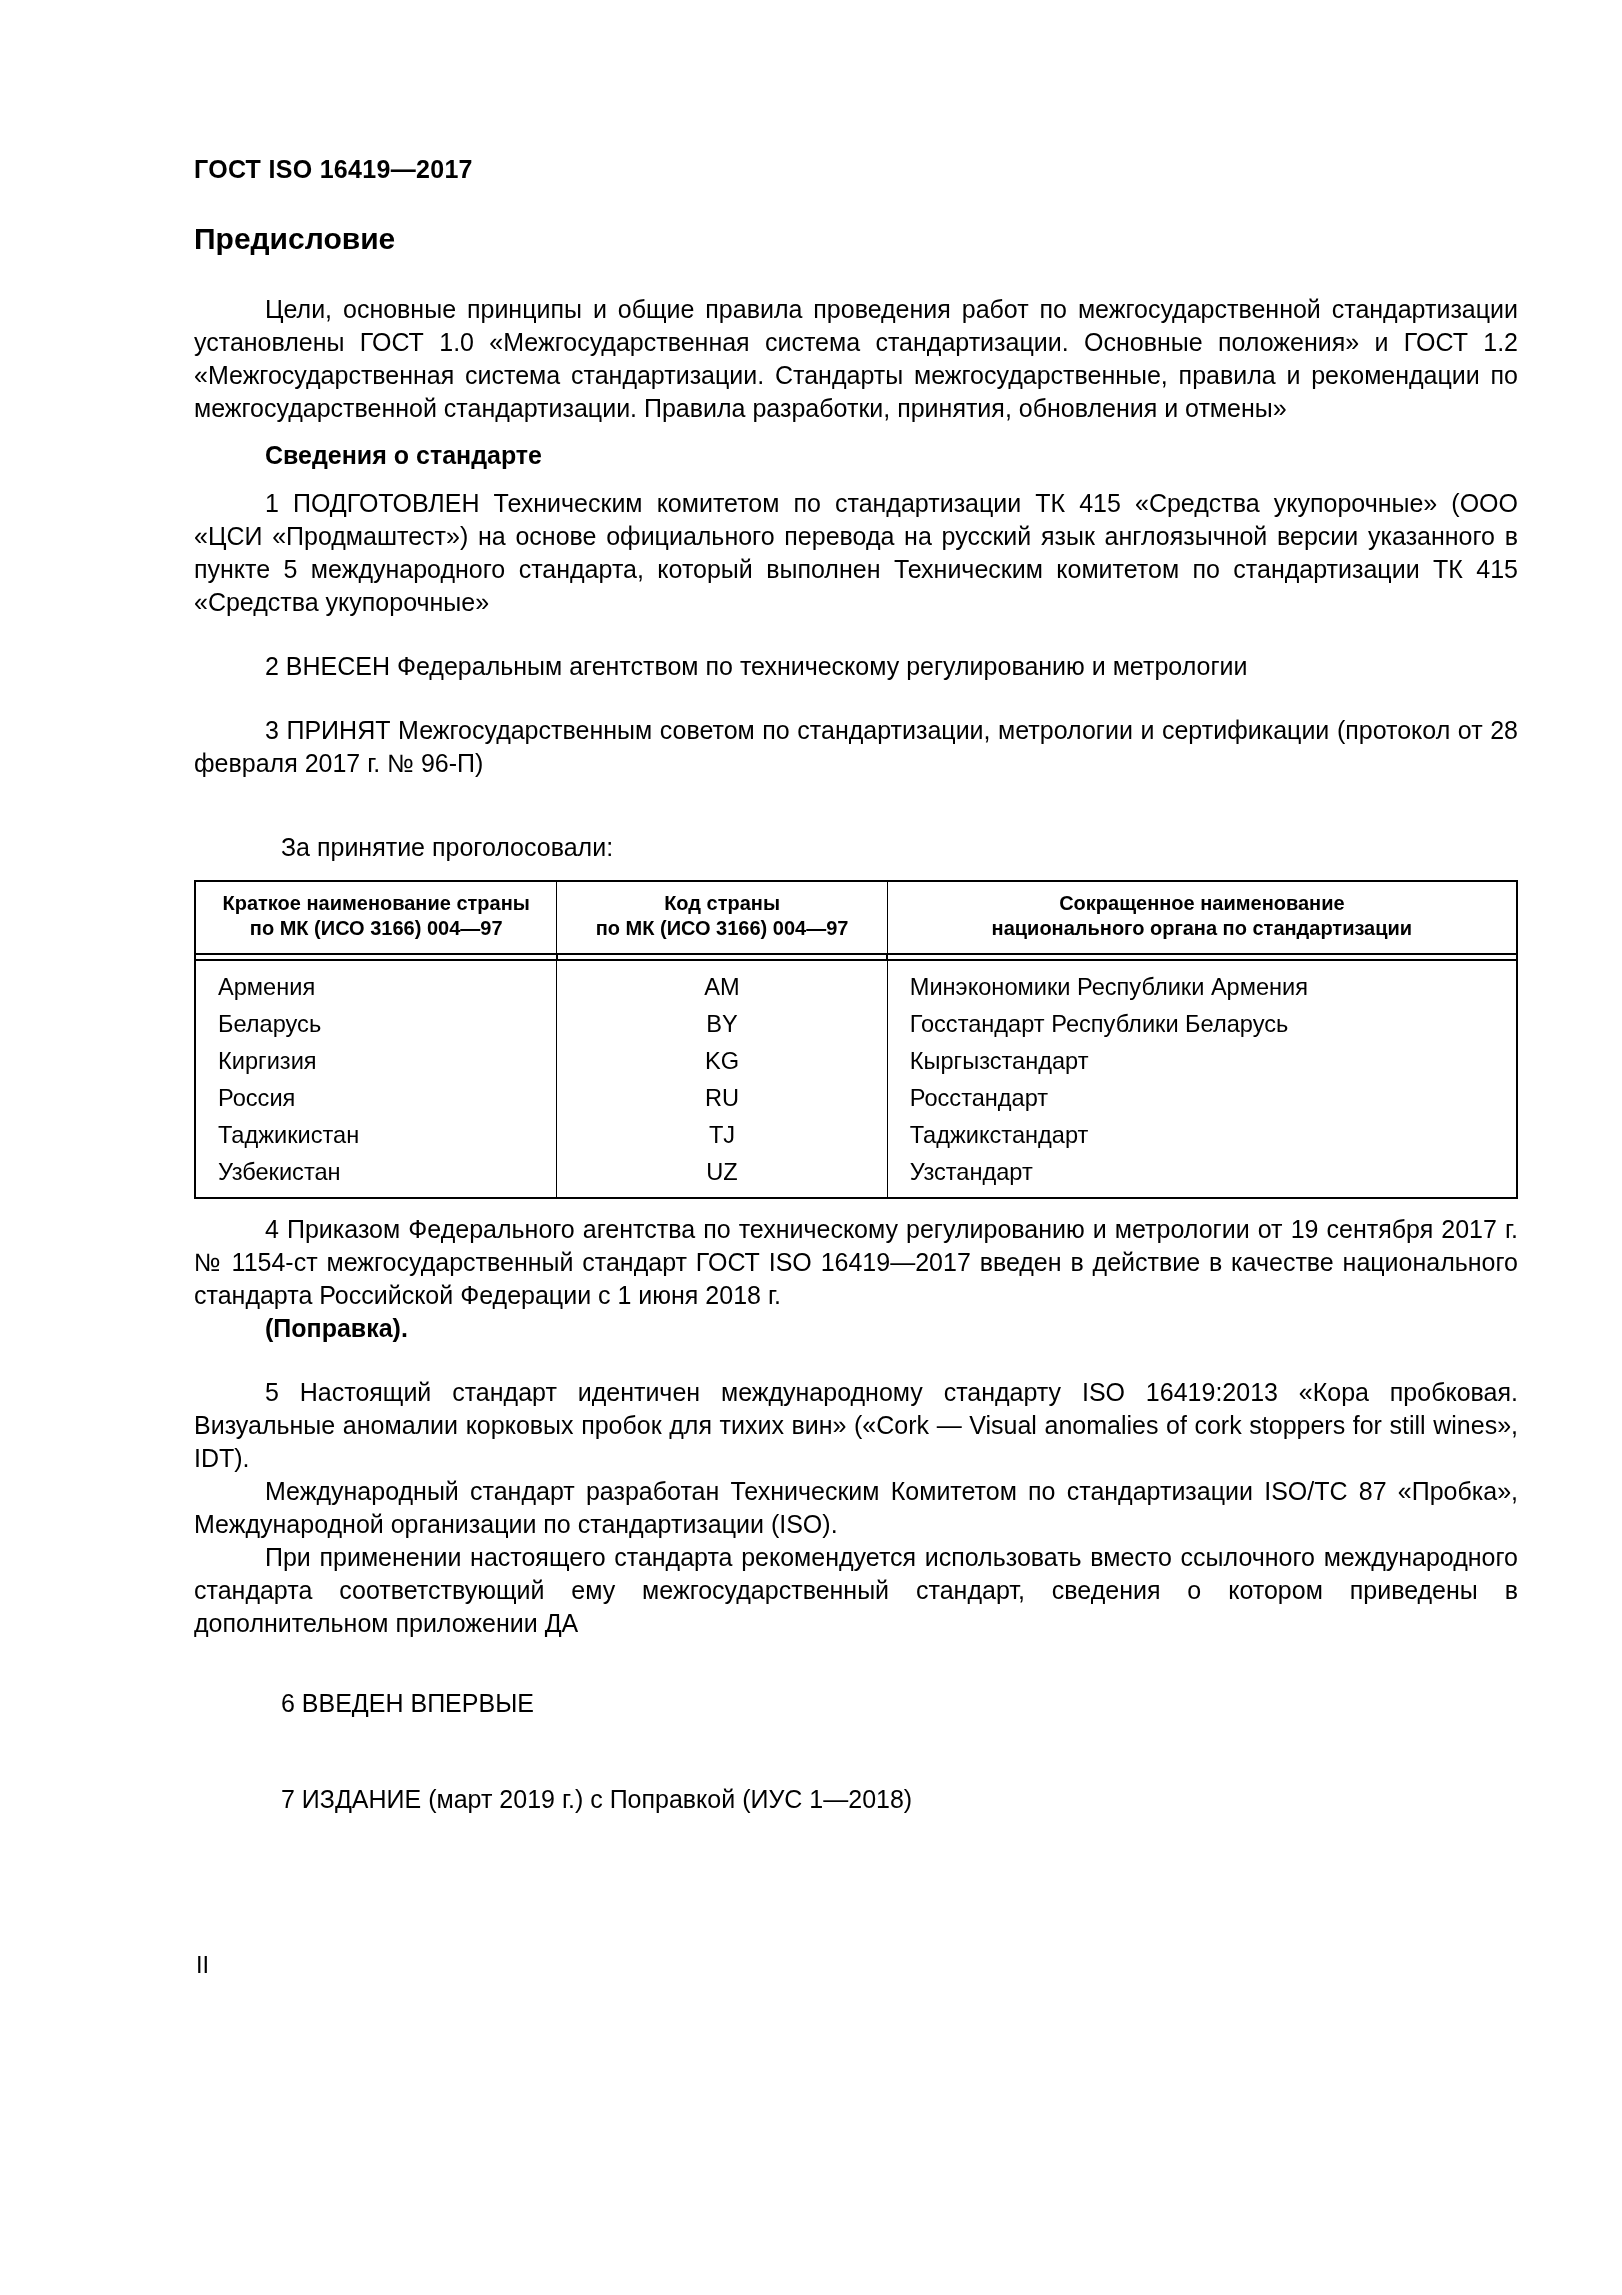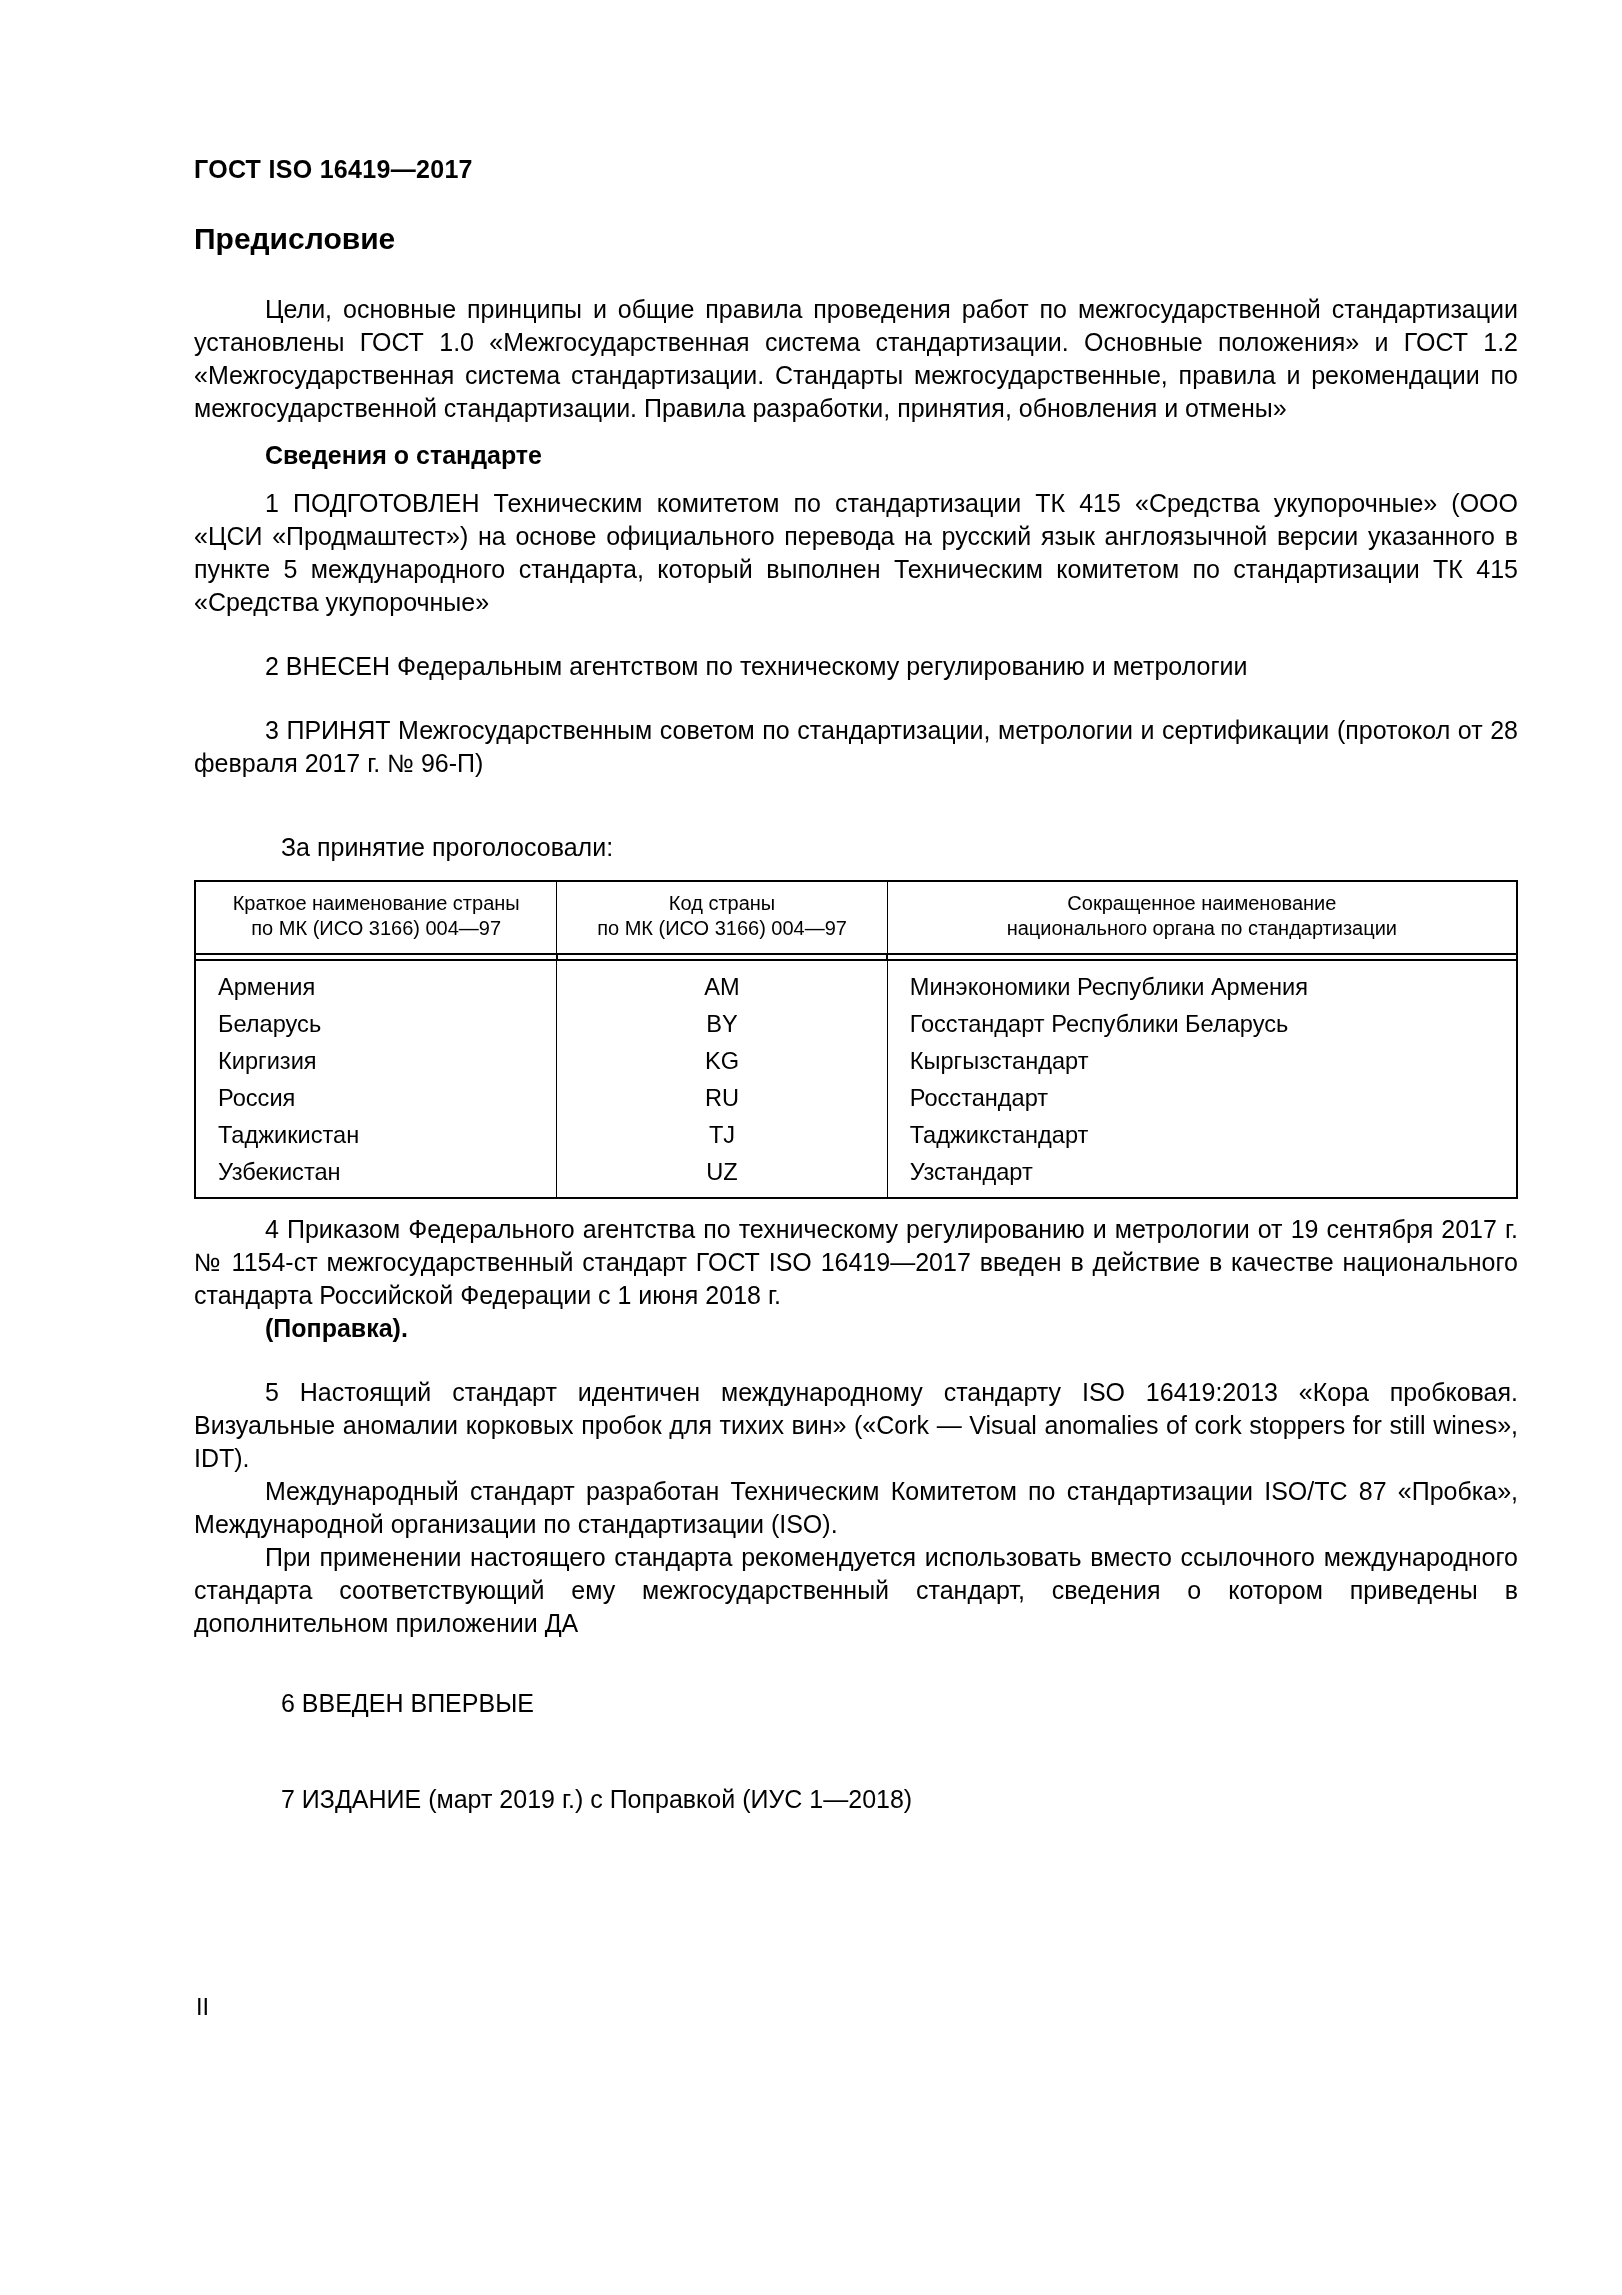--- a/index.html
+++ b/index.html
@@ -23,38 +23,38 @@
     .gap-m { height: 31px; }
     .gap-l { height: 35px; }
     .subhead { font-weight: bold; text-indent: 71px; margin: 0; }
     .plain-indent { text-indent: 71px; margin: 16px; }
 
     table.votes {
       width: 1324px; border-collapse: collapse; margin-top: 14.4px;
       font-size: 23.6px; line-height: 37px;
     }
     table.votes th {
-      font-weight: normal; font-size: 20px; line-height: 25px;
+      font-weight: bold; font-size: 20px; line-height: 25px;
       padding: 9.2px 5.2px 11.8px 5.2px; text-align: center; vertical-align: middle;
       border-left: 1.3px solid #000; border-right: 1.3px solid #000;
       border-top: 2.6px solid #000; border-bottom: 2px solid #000;
     }
     table.votes thead tr.sep td { height: 3.9px; padding: 0; border-bottom: 2px solid #000; border-left: 2.6px solid #000; border-right: 2.6px solid #000; }
     table.votes td {
       padding: 0 22px; border-left: 1.3px solid #000; border-right: 1.3px solid #000;
     }
     table.votes tbody tr:first-child td { padding-top: 7.9px; }
     table.votes tbody tr:last-child td { padding-bottom: 6.5px; border-bottom: 2.6px solid #000; }
     table.votes td.c { text-align: center; }
     table.votes .col1 { width: 350px; }
     table.votes .col2 { width: 319px; }
     table.votes tr > *:first-child { border-left: 2.6px solid #000; }
     table.votes tr > *:last-child { border-right: 2.6px solid #000; }
 
-    .page-num { position: absolute; left: 196px; top: 1994px; font-size: 23.6px; }
+    .page-num { position: absolute; left: 196px; top: 1952px; font-size: 23.6px; }
   </style>
 </head>
 <body>
 
 <div class="page">
   <div class="doc-code">ГОСТ ISO 16419—2017</div>
   <div class="title">Предисловие</div>
 
   <div class="body">
     <p class="p">Цели, основные принципы и общие правила проведения работ по межгосударственной стандартизации установлены ГОСТ 1.0 «Межгосударственная система стандартизации. Основные положения» и ГОСТ 1.2 «Межгосударственная система стандартизации. Стандарты межгосударственные, правила и рекомендации по межгосударственной стандартизации. Правила разработки, принятия, обновления и отмены»</p>

